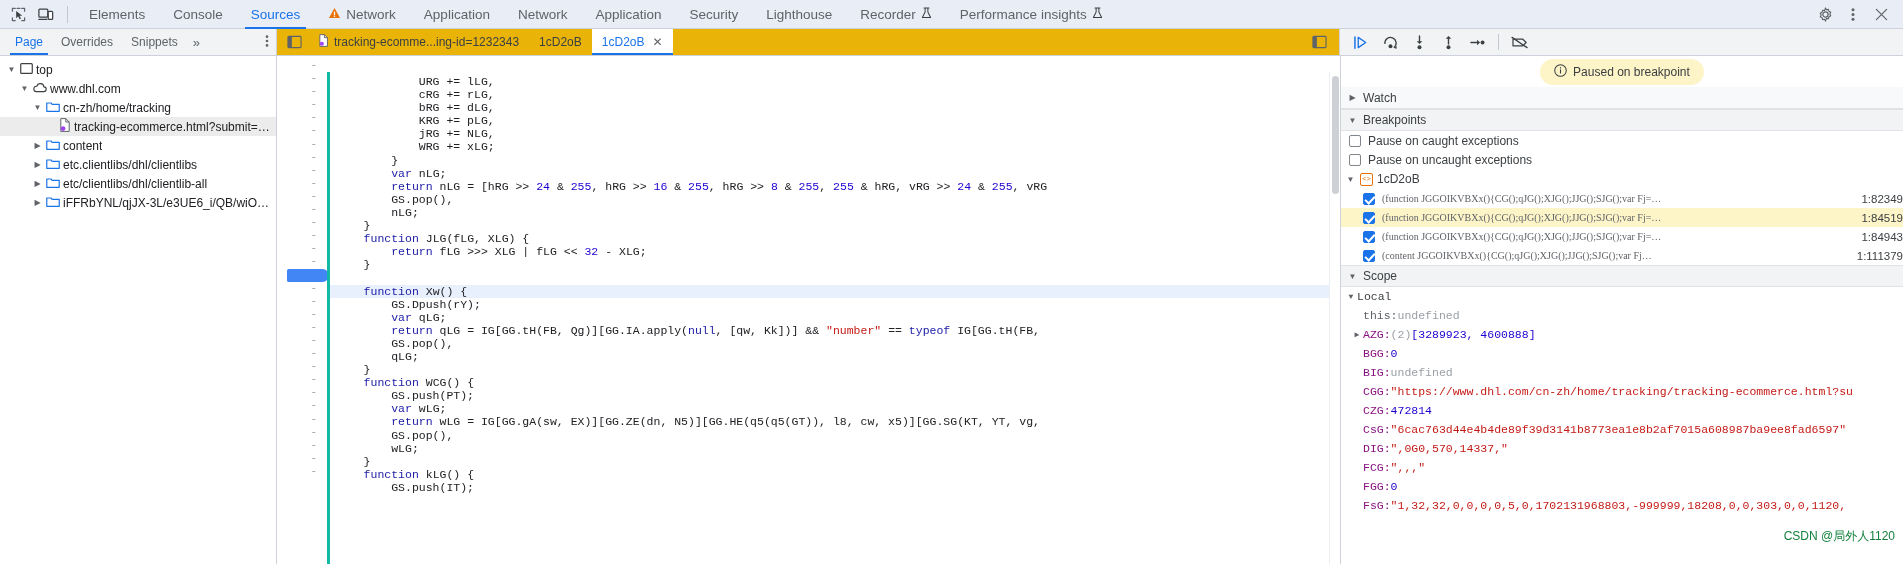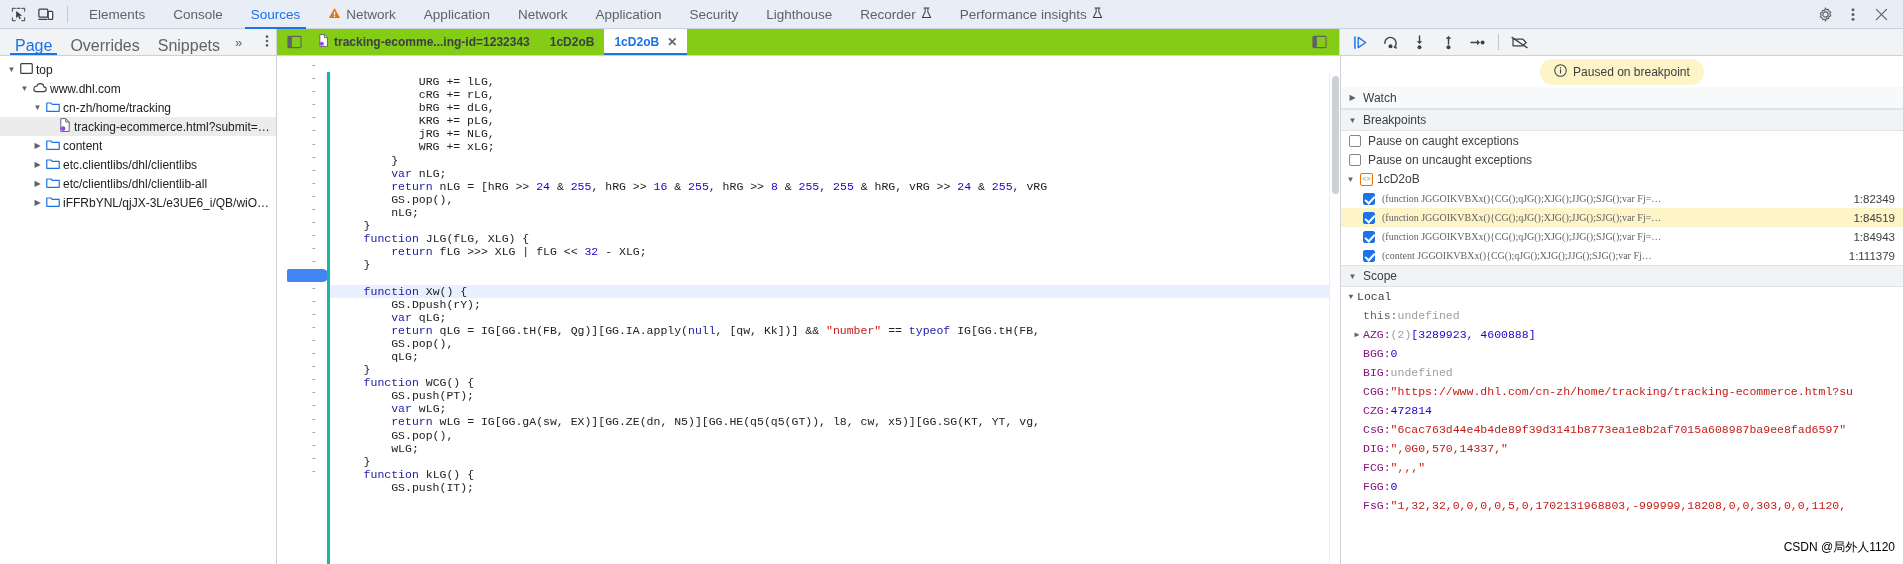--- a/index.html
+++ b/index.html
@@ -47,34 +47,34 @@
   .row2 { display: flex; height: 27px; min-height: 27px; background: #f1f3f4; border-bottom: 1px solid #cdd1d9; }
   .nav-header {
     width: 277px; min-width: 277px;
     display: flex; align-items: center;
     background: #f1f3f4;
     border-right: 1px solid #cdd1d9;
     padding-left: 6px;
   }
   .ntab {
     position: relative; height: 26px; padding: 0 9px;
-    display: flex; align-items: flex-end;
-    font-size: 16px; color: #5f6368; cursor: pointer; white-space: nowrap;
+    display: flex; align-items: center;
+    font-size: 12px; color: #5f6368; cursor: pointer; white-space: nowrap;
   }
   .ntab.active { color: #1a73e8; }
   .ntab.active::after {
     content: ""; position: absolute; left: 4px; right: 4px; bottom: 0;
     height: 2px; background: #1a73e8;
   }
   .chev-more { padding: 0 6px; font-size: 13px; color: #5f6368; cursor: pointer; }
   .nav-kebab { margin-left: auto; padding-right: 7px; cursor: pointer; }
 
   .editor-tabs {
     flex: 1; display: flex; align-items: center;
-    background: #84cc16; border-right: 1px solid #cdd1d9; padding-left: 3px; font-weight: bold;
+    background: #eab308; border-right: 1px solid #cdd1d9; padding-left: 3px;
   }
   .etab {
     position: relative; height: 26px; padding: 0 10px;
     display: flex; align-items: center; gap: 5px;
     font-size: 12px; color: #3c4043; white-space: nowrap; cursor: pointer;
   }
   .etab.active { color: #1a73e8; background: #ffffff; }
   .etab.active::after {
     content: ""; position: absolute; left: 0; right: 0; bottom: 0;
     height: 2px; background: #1a73e8;
@@ -200,36 +200,36 @@
   }
   .bp-row {
     display: flex; align-items: center; gap: 7px;
     height: 19px; padding-left: 22px; cursor: pointer;
   }
   .bp-row.active { background: #fdf4c8; }
   .bp-code {
     font-family: Liberation Serif, serif; font-size: 10px; color: #5f6368;
     white-space: nowrap; overflow: hidden; text-overflow: ellipsis; flex: 1;
   }
-  .bp-loc { font-size: 11.5px; color: #3c4043; padding-right: 8px; white-space: nowrap; }
+  .bp-loc { font-size: 11.5px; color: #3c4043; white-space: nowrap; }
   .scope-row {
     display: flex; align-items: center; height: 19px; padding-left: 10px;
     font-family: "Liberation Mono", monospace; font-size: 11.5px;
     white-space: nowrap; overflow: hidden; cursor: pointer;
   }
   .scope-row .tri { width: 12px; font-size: 8px; color: #5f6368; }
   .vname { color: #881280; }
   .vname.dim { color: #5f6368; }
   .vval { color: #1c00cf; }
   .vval.undef { color: #9aa0a6; }
   .vval.str { color: #c41a16; }
   .vval.cnt { color: #9aa0a6; }
   .watermark {
-    position: absolute; right: 8px; bottom: 8px;
-    color: #000000; font-size: 12px; pointer-events: none;
+    position: absolute; right: 8px; bottom: 19px;
+    color: #15803d; font-size: 12px; pointer-events: none;
   }
 </style>
 </head>
 <body>
 
 <div class="app">
 
   <div class="topbar">
     <div class="tb-icon">
       <svg width="15" height="15" viewBox="0 0 16 16">

